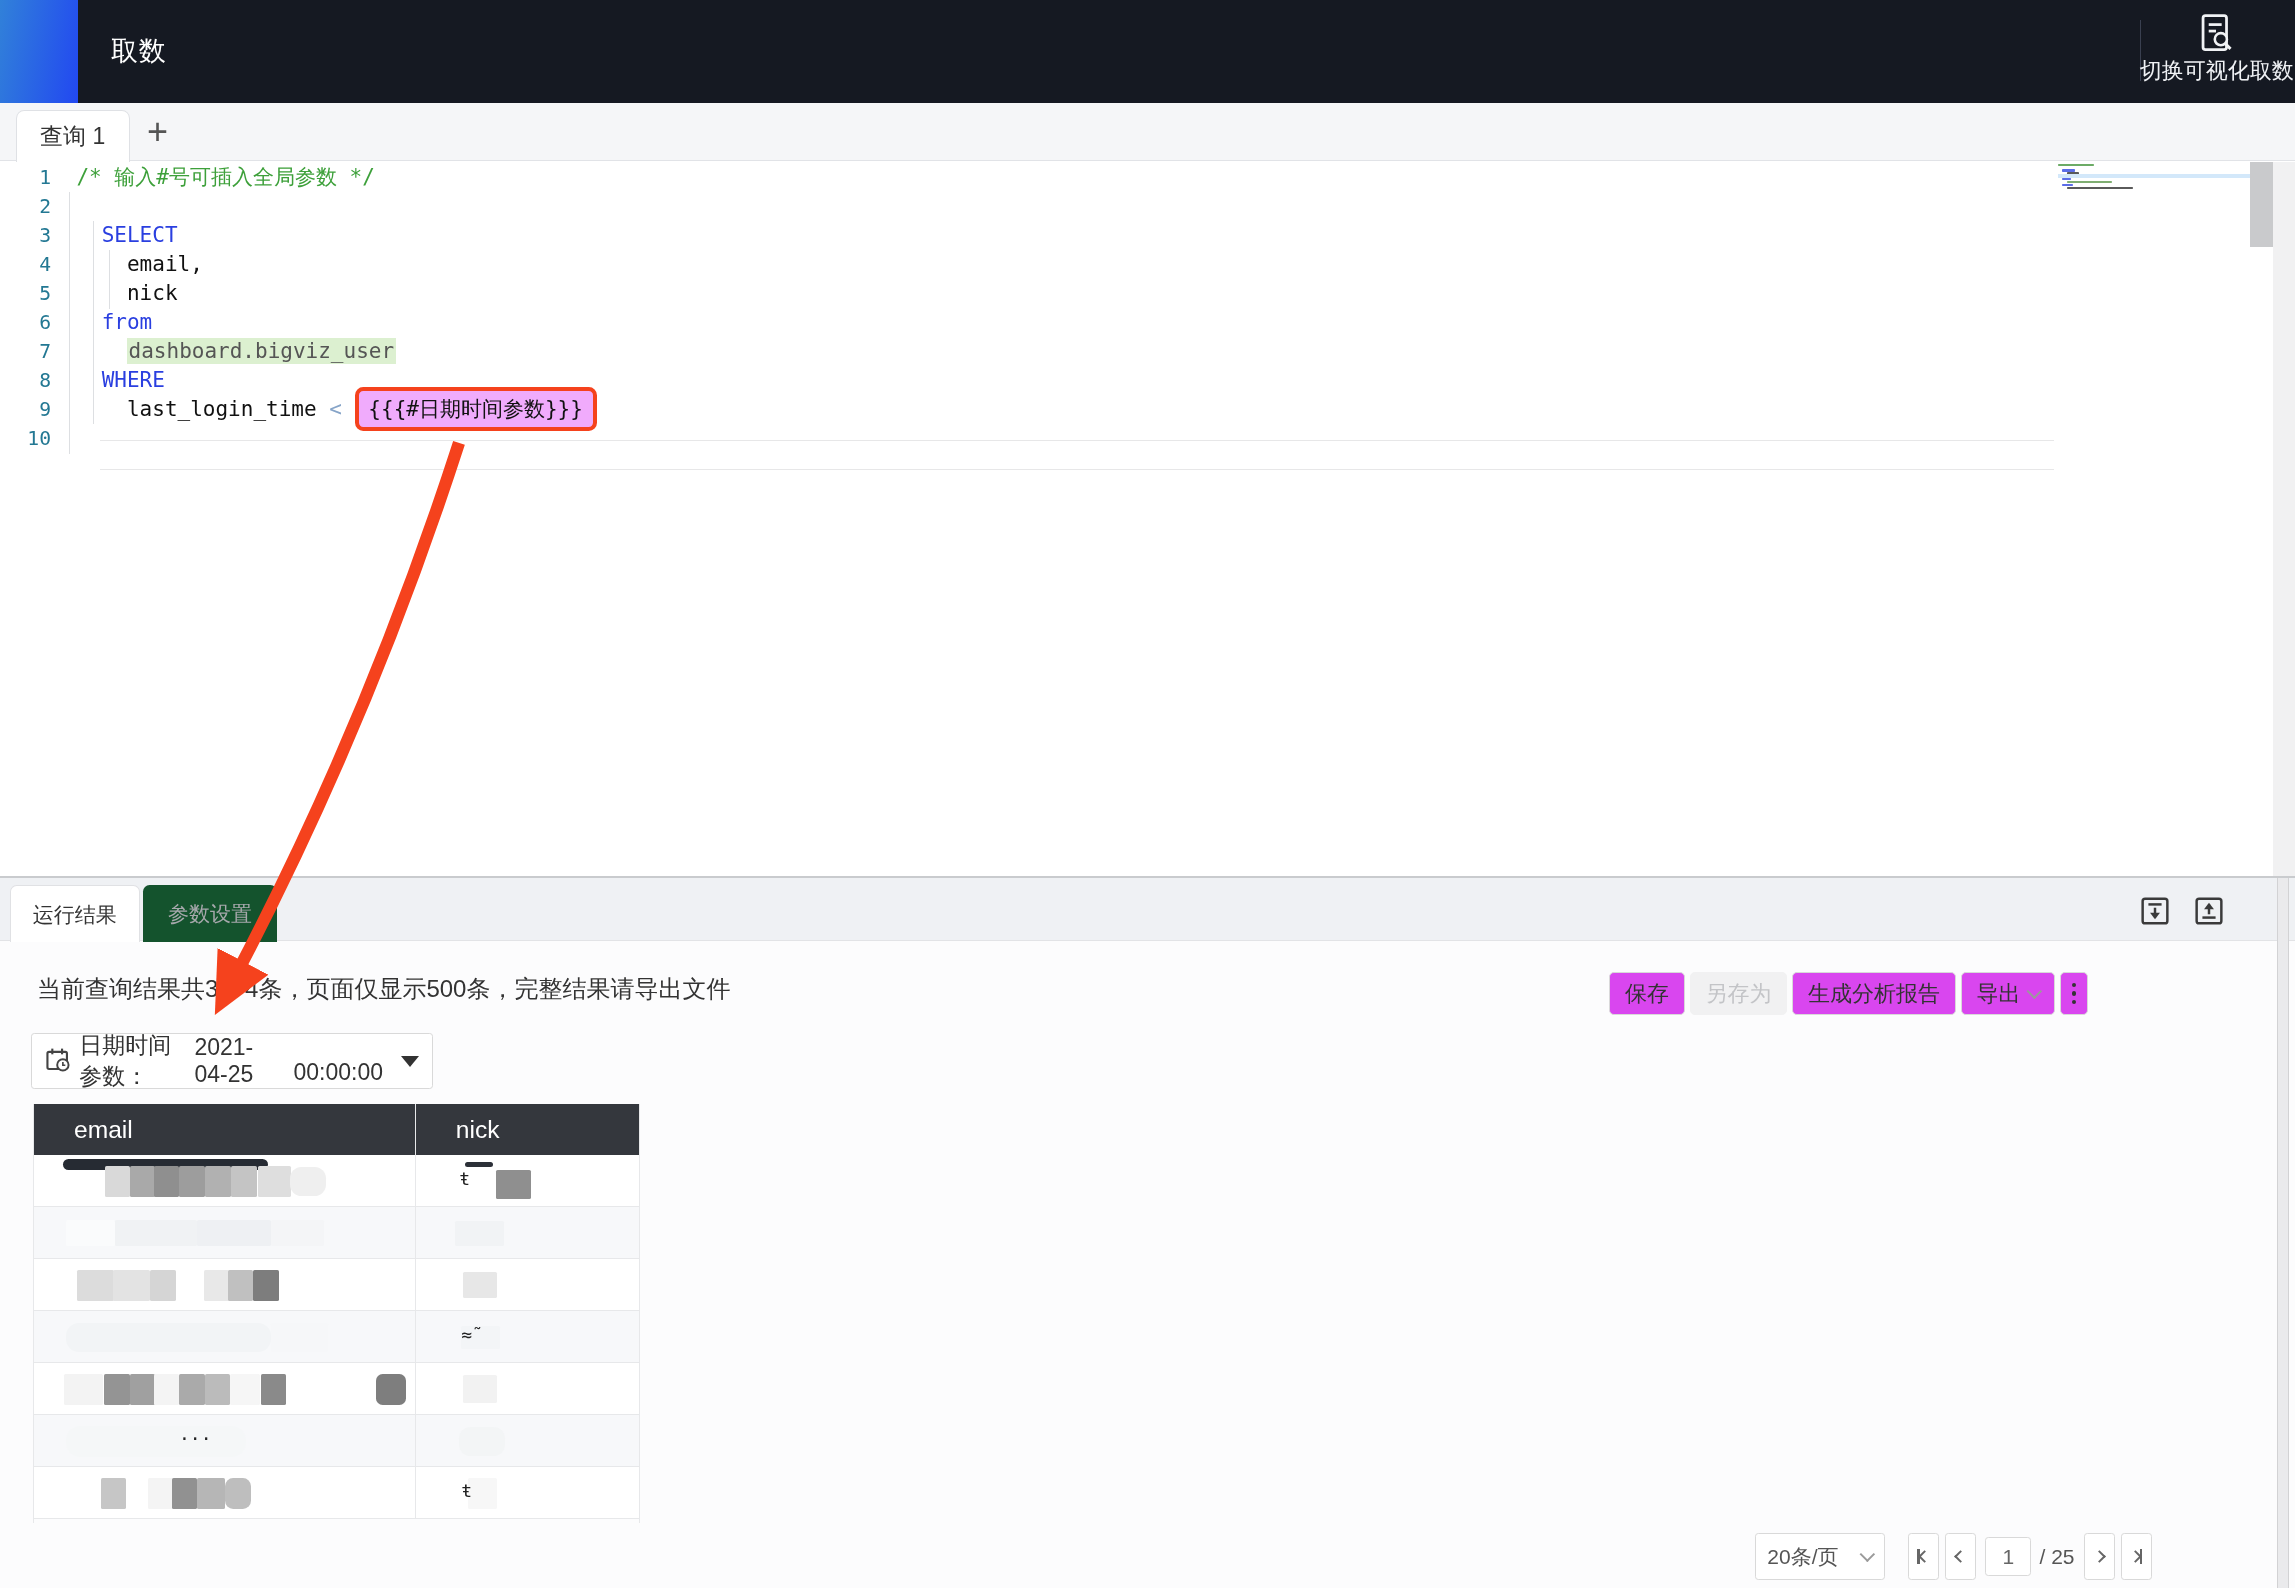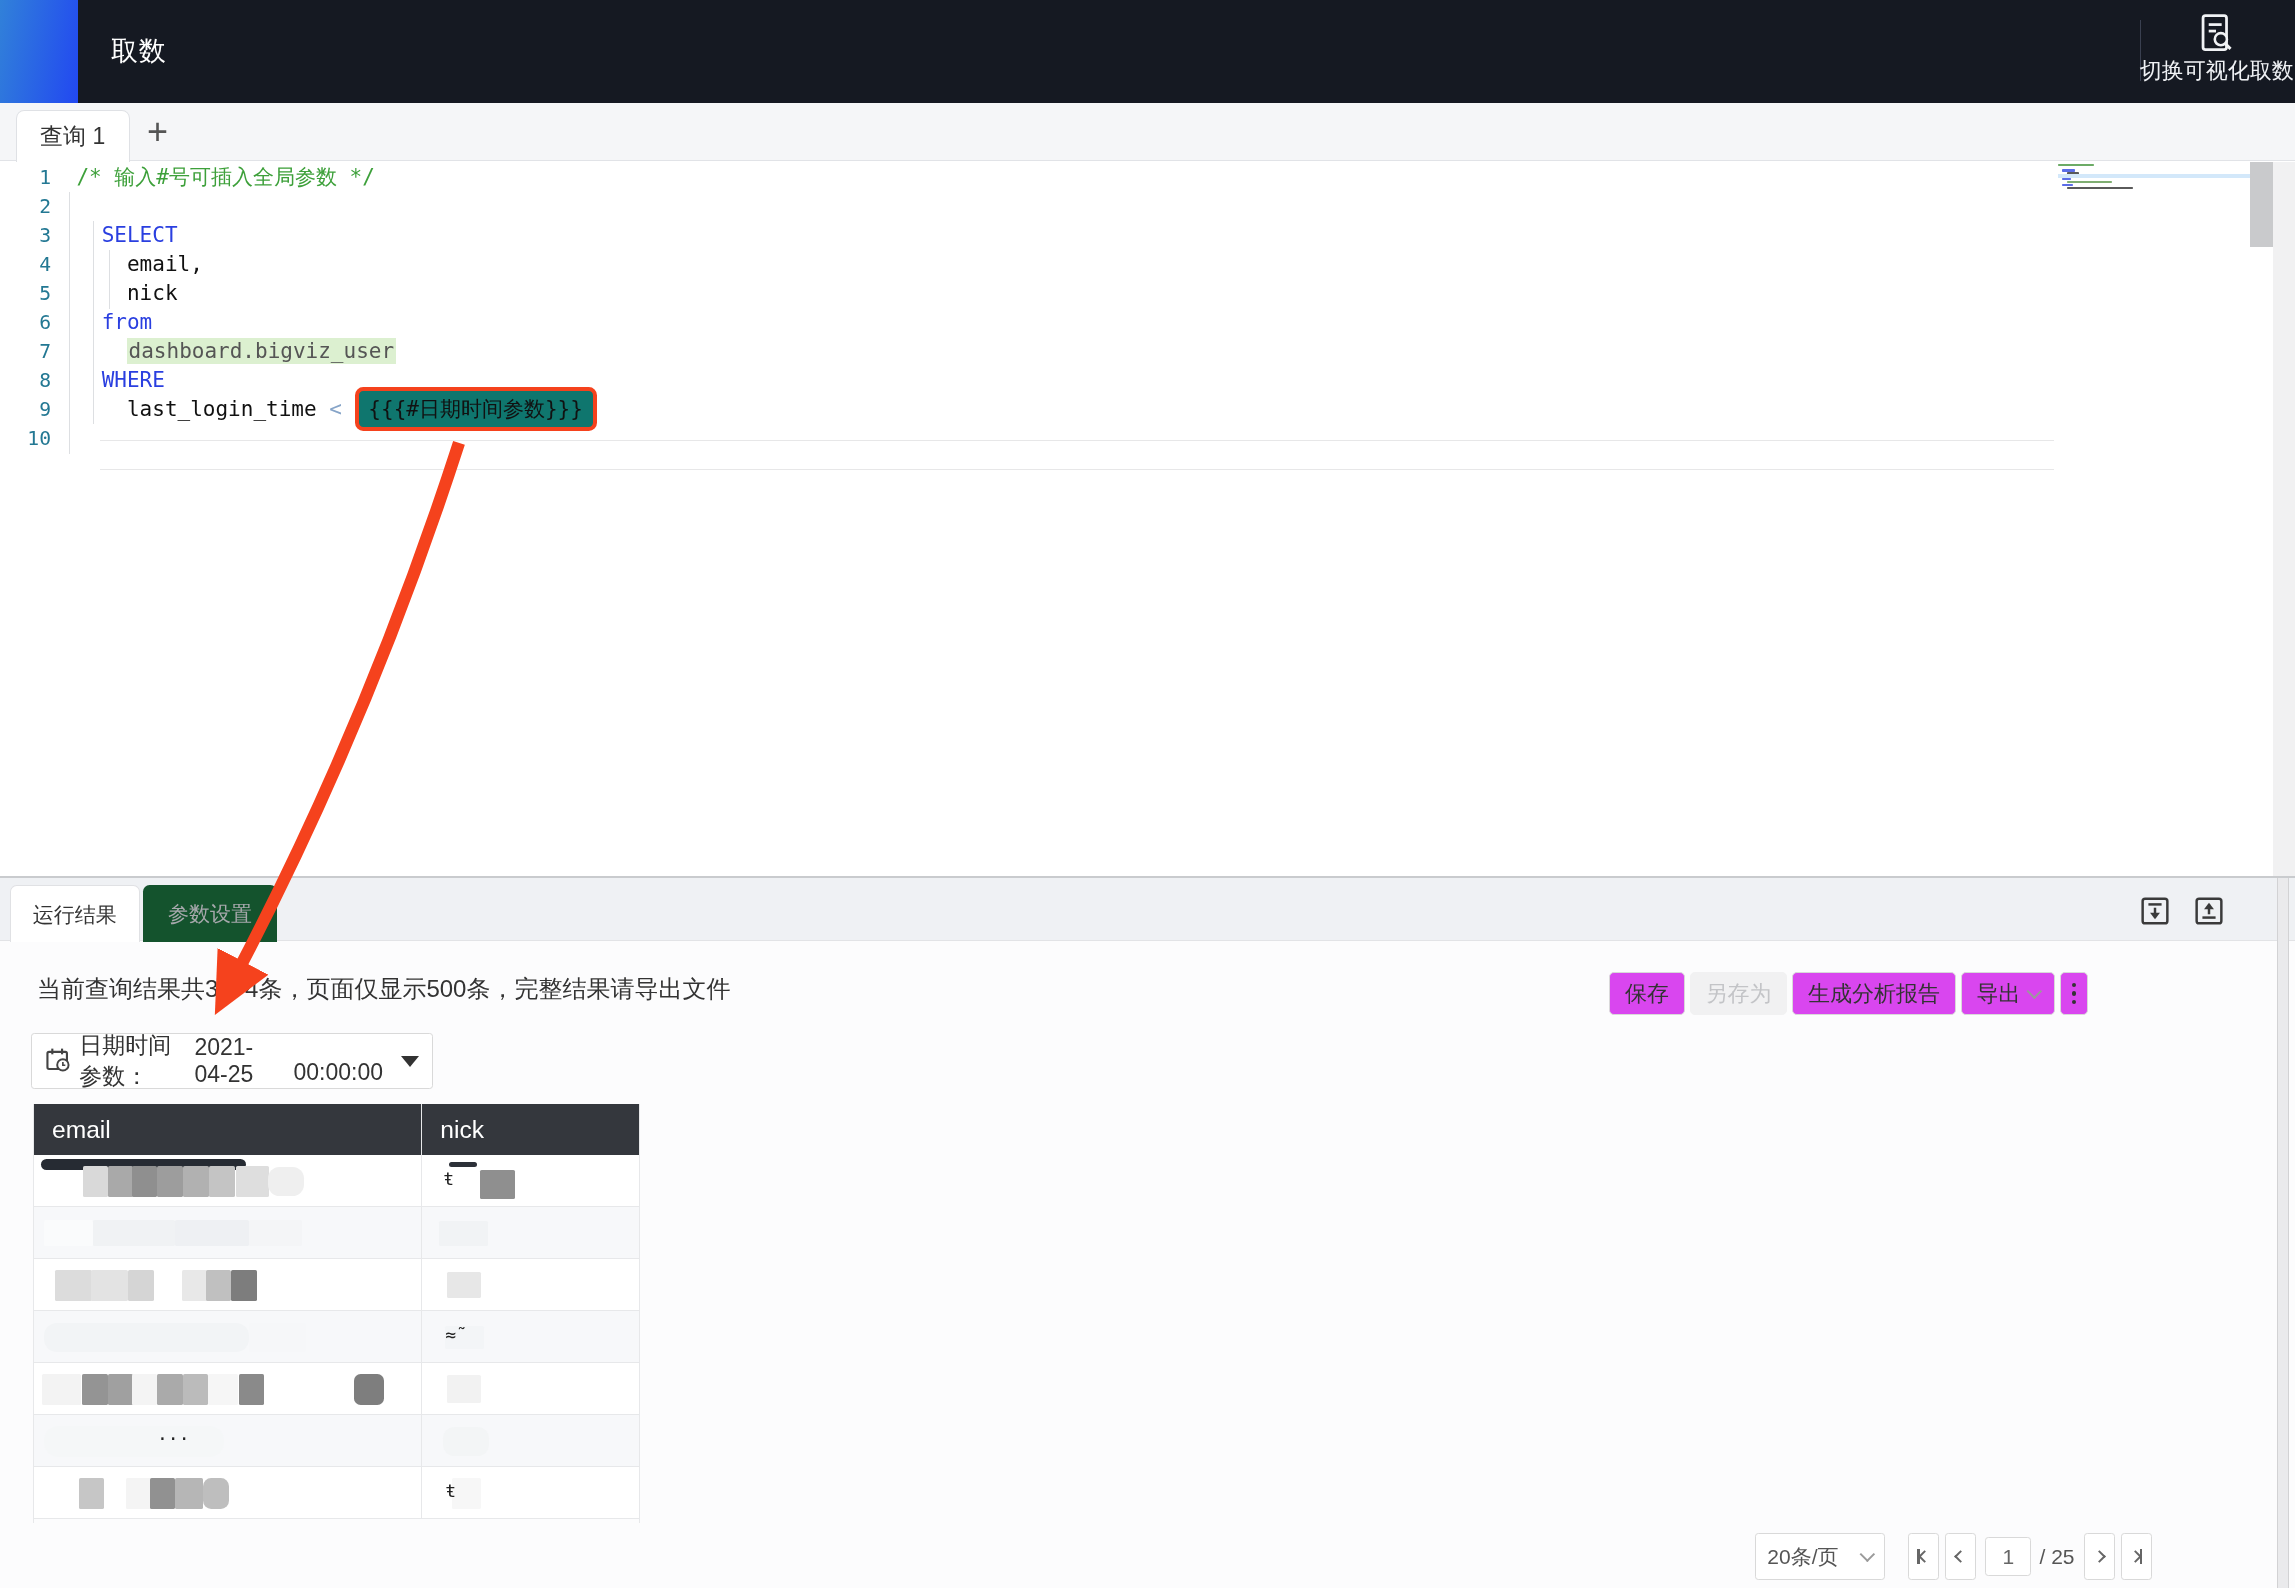--- a/index.html
+++ b/index.html
@@ -38,21 +38,21 @@
   .ln { width:51px; text-align:right; color:#237893; font-size:19.7px;
         font-family:"DejaVu Sans Mono", monospace; }
   .ct { margin-left:25.4px; font-size:21px; color:#111;
         font-family:"DejaVu Sans Mono", monospace; }
   .tok-comment { color:#3da03a; }
   .tok-keyword { color:#2a3fe0; }
   .tok-plain   { color:#111; }
   .tok-op      { color:#86a4c8; }
   .tok-hl      { color:#555; background:#dcf0d0; padding:0.8px 1.6px; }
   .tok-param   { color:#111; display:inline-block; border:4.1px solid #f5421d; border-radius:8.2px;
-                 padding:6.6px 9.8px; margin:-13px 0; line-height:1.1; background:#0f766e; }
+                 padding:6.6px 9.8px; margin:-13px 0; line-height:1.1; background:#f0abfc; }
   .guide { position:absolute; width:0.8px; background:#dddfe2; }
   #cur-line { position:absolute; left:100px; top:278px; width:1954px; height:30px;
               border-top:1.2px solid #e7e7e8; border-bottom:1.2px solid #e7e7e8; }
   #minimap { position:absolute; left:2058px; top:163px; width:192px; height:98px; }
   #minimap-curline { position:absolute; left:2058px; top:174px; width:192px; height:4.1px; background:#d3e8fa; }
   .mm-bar { position:absolute; height:2.1px; border-radius:0.8px; }
   #minimap-slider { position:absolute; left:2250px; top:162px; width:23px; height:85px; background:#c9cacc; }
   #editor-track { position:absolute; left:2273px; top:162px; width:23px; height:717px; background:#f1f1f2; }
 
   
@@ -93,21 +93,21 @@
   #param-box .ptime  { font-size:23px; color:#333; margin-left:28px;margin-top:23px; }
   #param-caret { margin-left:18px; width:0; height:0; border-left:9px solid transparent;
                  border-right:9px solid transparent; border-top:11.5px solid #333; }
 
   
   #result-table { position:absolute; left:33px; top:226px; width:607px; height:419px; overflow:hidden;
                   border-left:0.8px solid #e7e8ea; border-right:0.8px solid #e7e8ea; }
   #thead { display:flex; height:51px; background:#34373d; }
   #thead .th { color:#fff; font-size:24.6px; line-height:51px; padding-left:18px; }
   .tr { display:flex; height:52px; border-bottom:0.8px solid #e7e8ea; }
-  .td { position:relative; height:100%; }
+  .td { position:relative; height:100%;margin-left:22px; }
   .td.c0 { width:389px; border-right:0.8px solid #e7e8ea; }
   .td.c1 { width:217px; }
   .blk { position:absolute; border-radius:1.6px; }
   .mark { position:absolute; font-size:18px; color:#222; top:13px;
           font-family:"DejaVu Sans Mono", monospace; }
 
   
   #pagination { position:absolute; top:659px; right:143px; display:flex; align-items:center; height:39px; }
   .pgbox { height:47px; background:#fff; border:0.8px solid #d9d9d9; border-radius:3.3px;
            display:flex; align-items:center; justify-content:center; cursor:pointer; }

